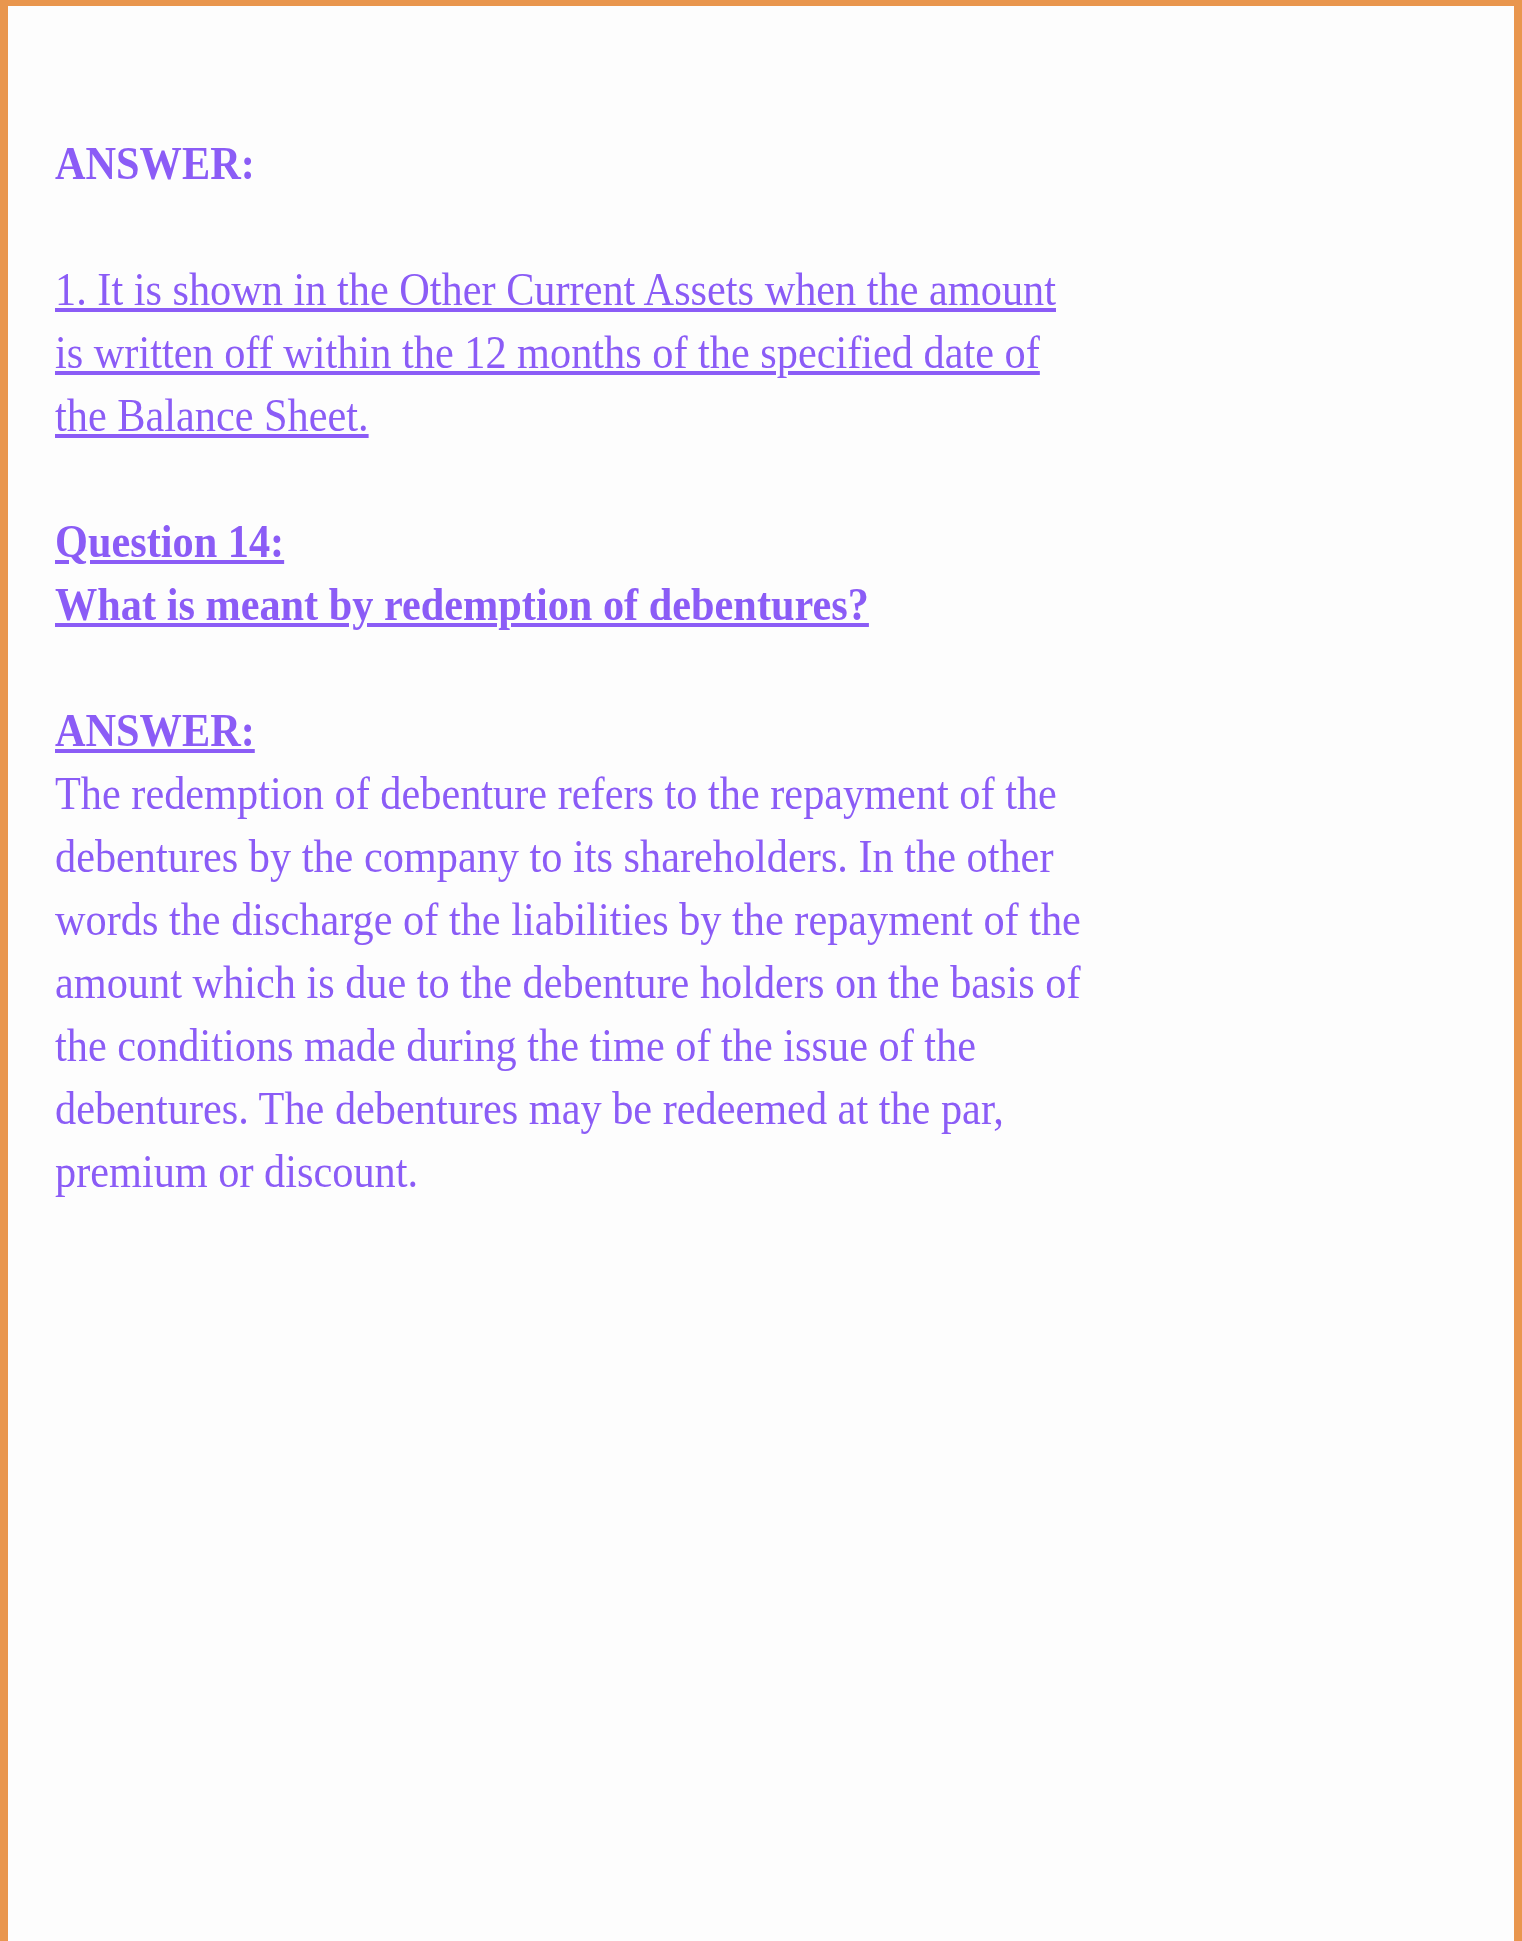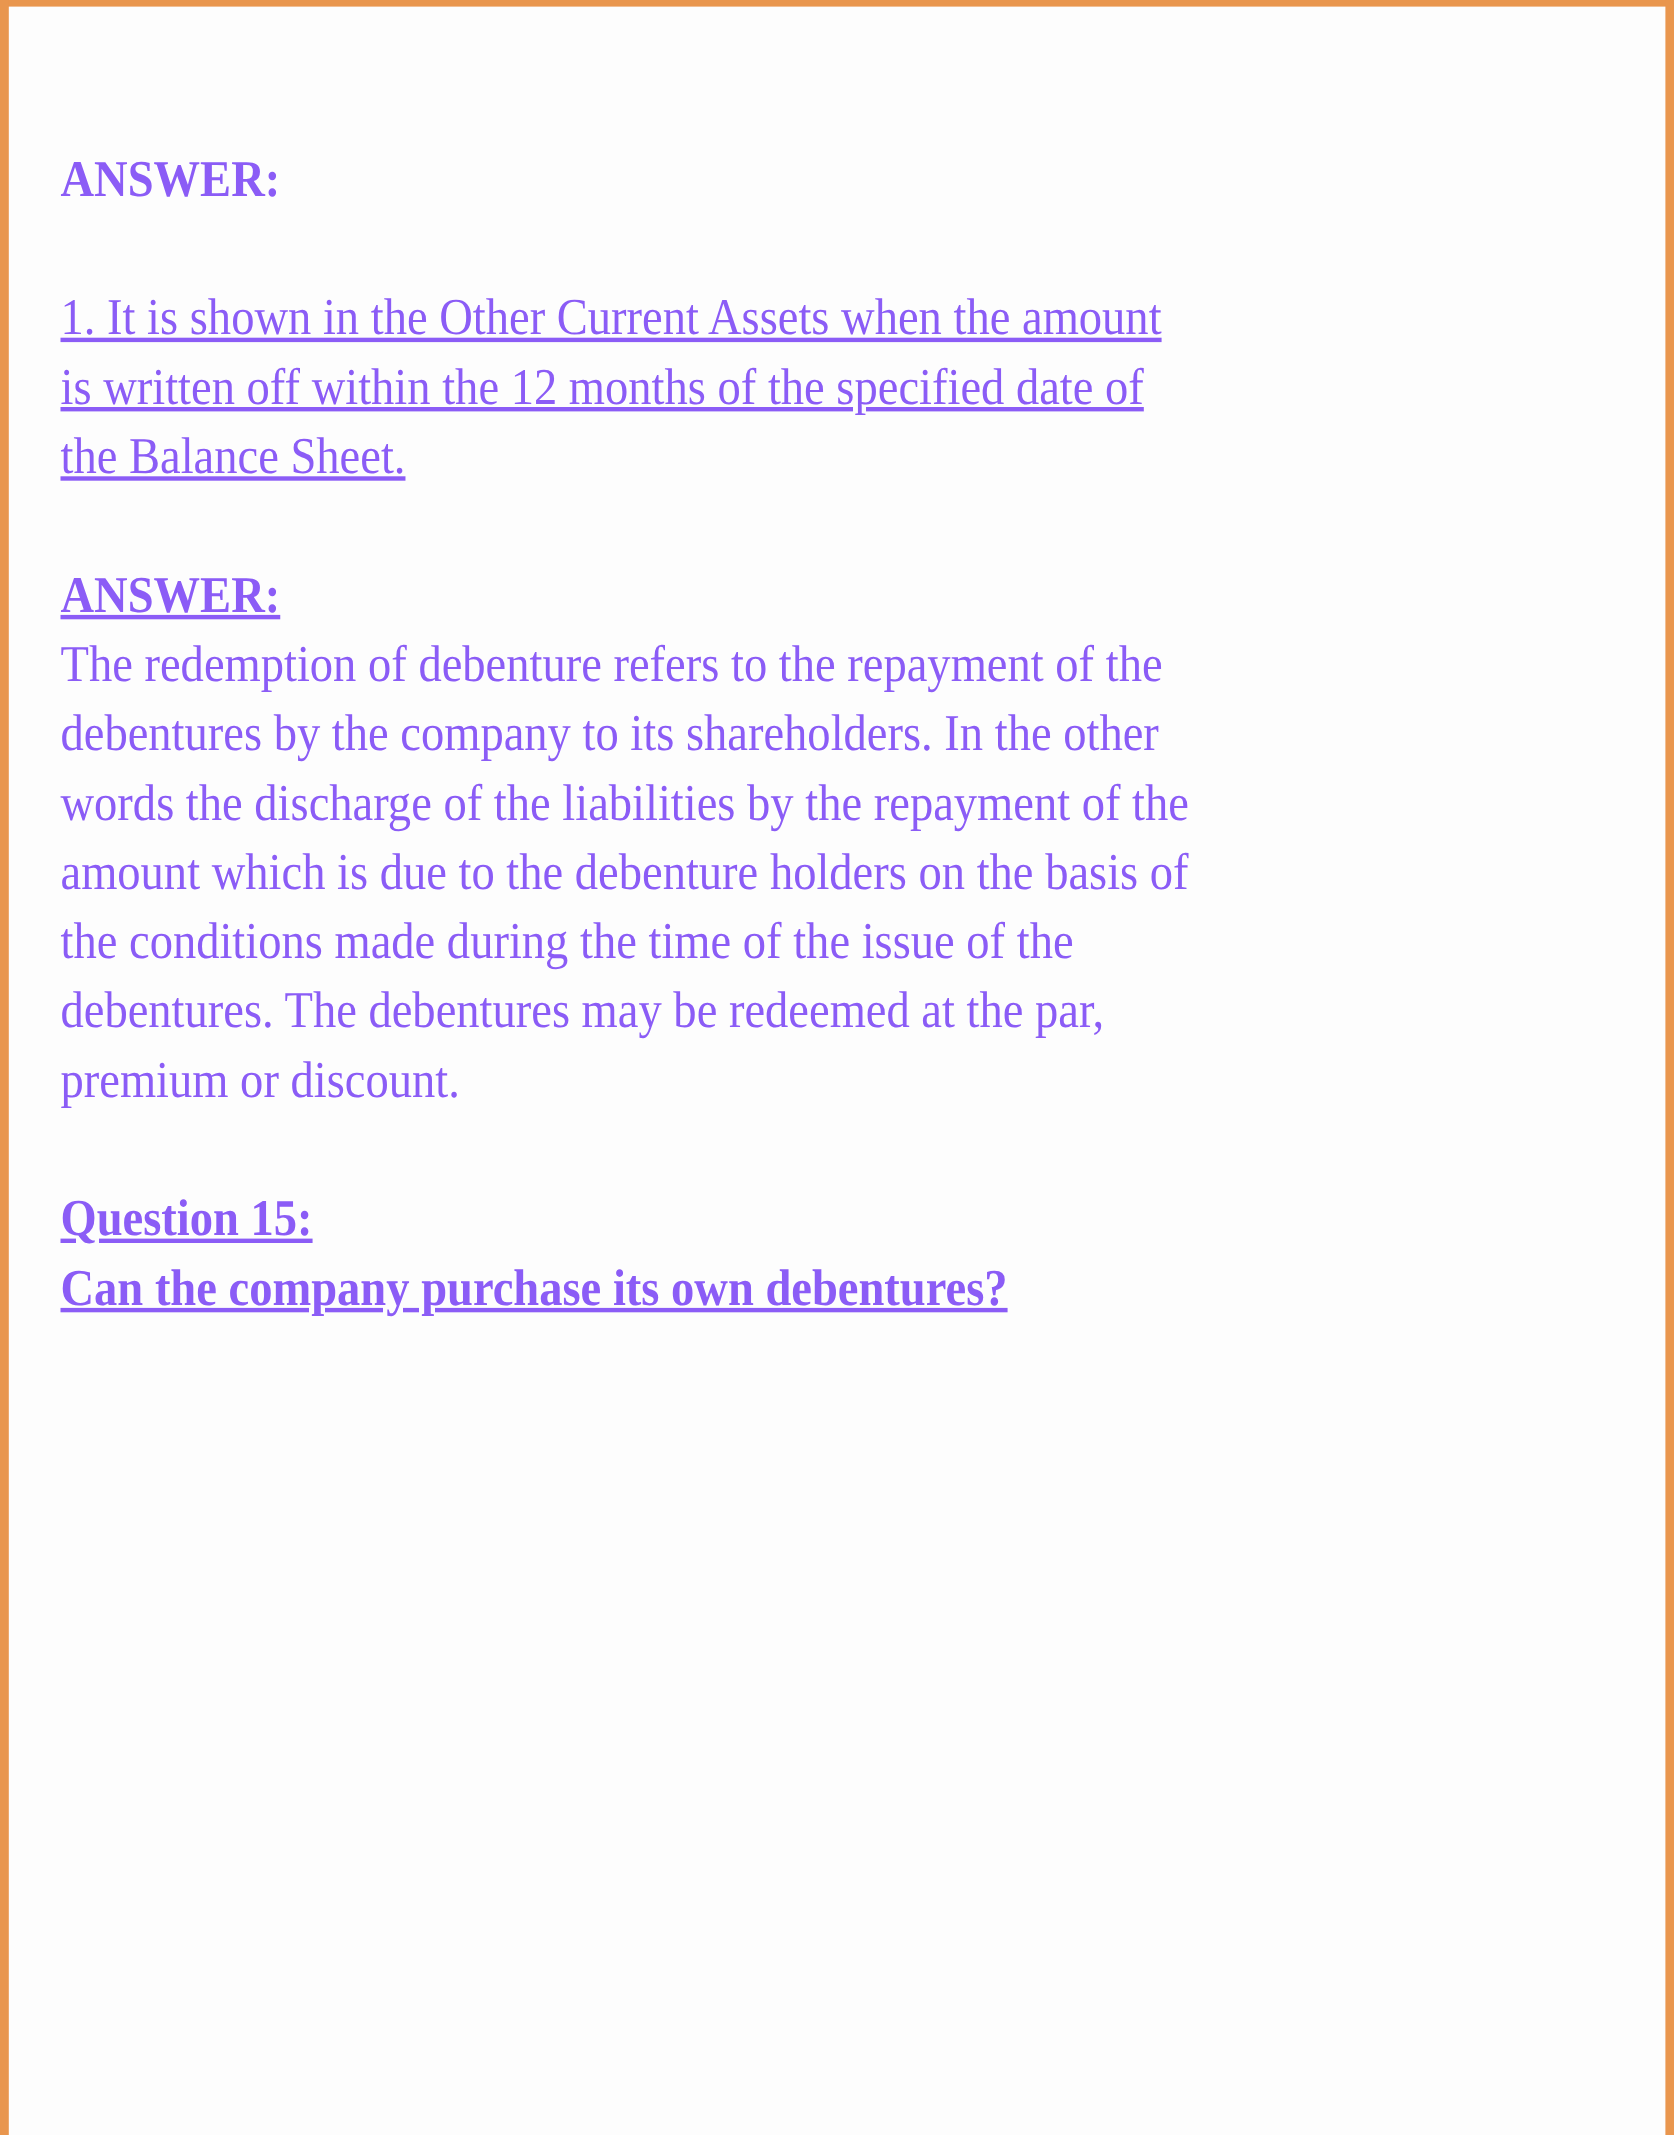--- a/index.html
+++ b/index.html
@@ -52,29 +52,29 @@
   <main class="content" style="color: #8b5cf6;">
       <div class="block bold">
         <div class="line">ANSWER:</div>
       </div>
       <div class="block spaced">
         <div class="line">1. It is shown in the Other Current Assets when the amount</div>
         <div class="line">is written off within the 12 months of the specified date of</div>
         <div class="line">the Balance Sheet.</div>
       </div>
       <div class="block bold spaced">
+        <div class="line">Question 14:</div>
+        <div class="line">What is meant by redemption of debentures?</div>
+      </div>
+      <div class="block bold spaced">
         <div class="line">ANSWER:</div>
       </div>
       <div class="block">
         <div class="line">The redemption of debenture refers to the repayment of the</div>
         <div class="line">debentures by the company to its shareholders. In the other</div>
         <div class="line">words the discharge of the liabilities by the repayment of the</div>
         <div class="line">amount which is due to the debenture holders on the basis of</div>
         <div class="line">the conditions made during the time of the issue of the</div>
         <div class="line">debentures. The debentures may be redeemed at the par,</div>
         <div class="line">premium or discount.</div>
       </div>
-      <div class="block bold spaced">
-        <div class="line">Question 15:</div>
-        <div class="line">Can the company purchase its own debentures?</div>
-      </div>
     </main>
 </div>
 
 </body></html>

